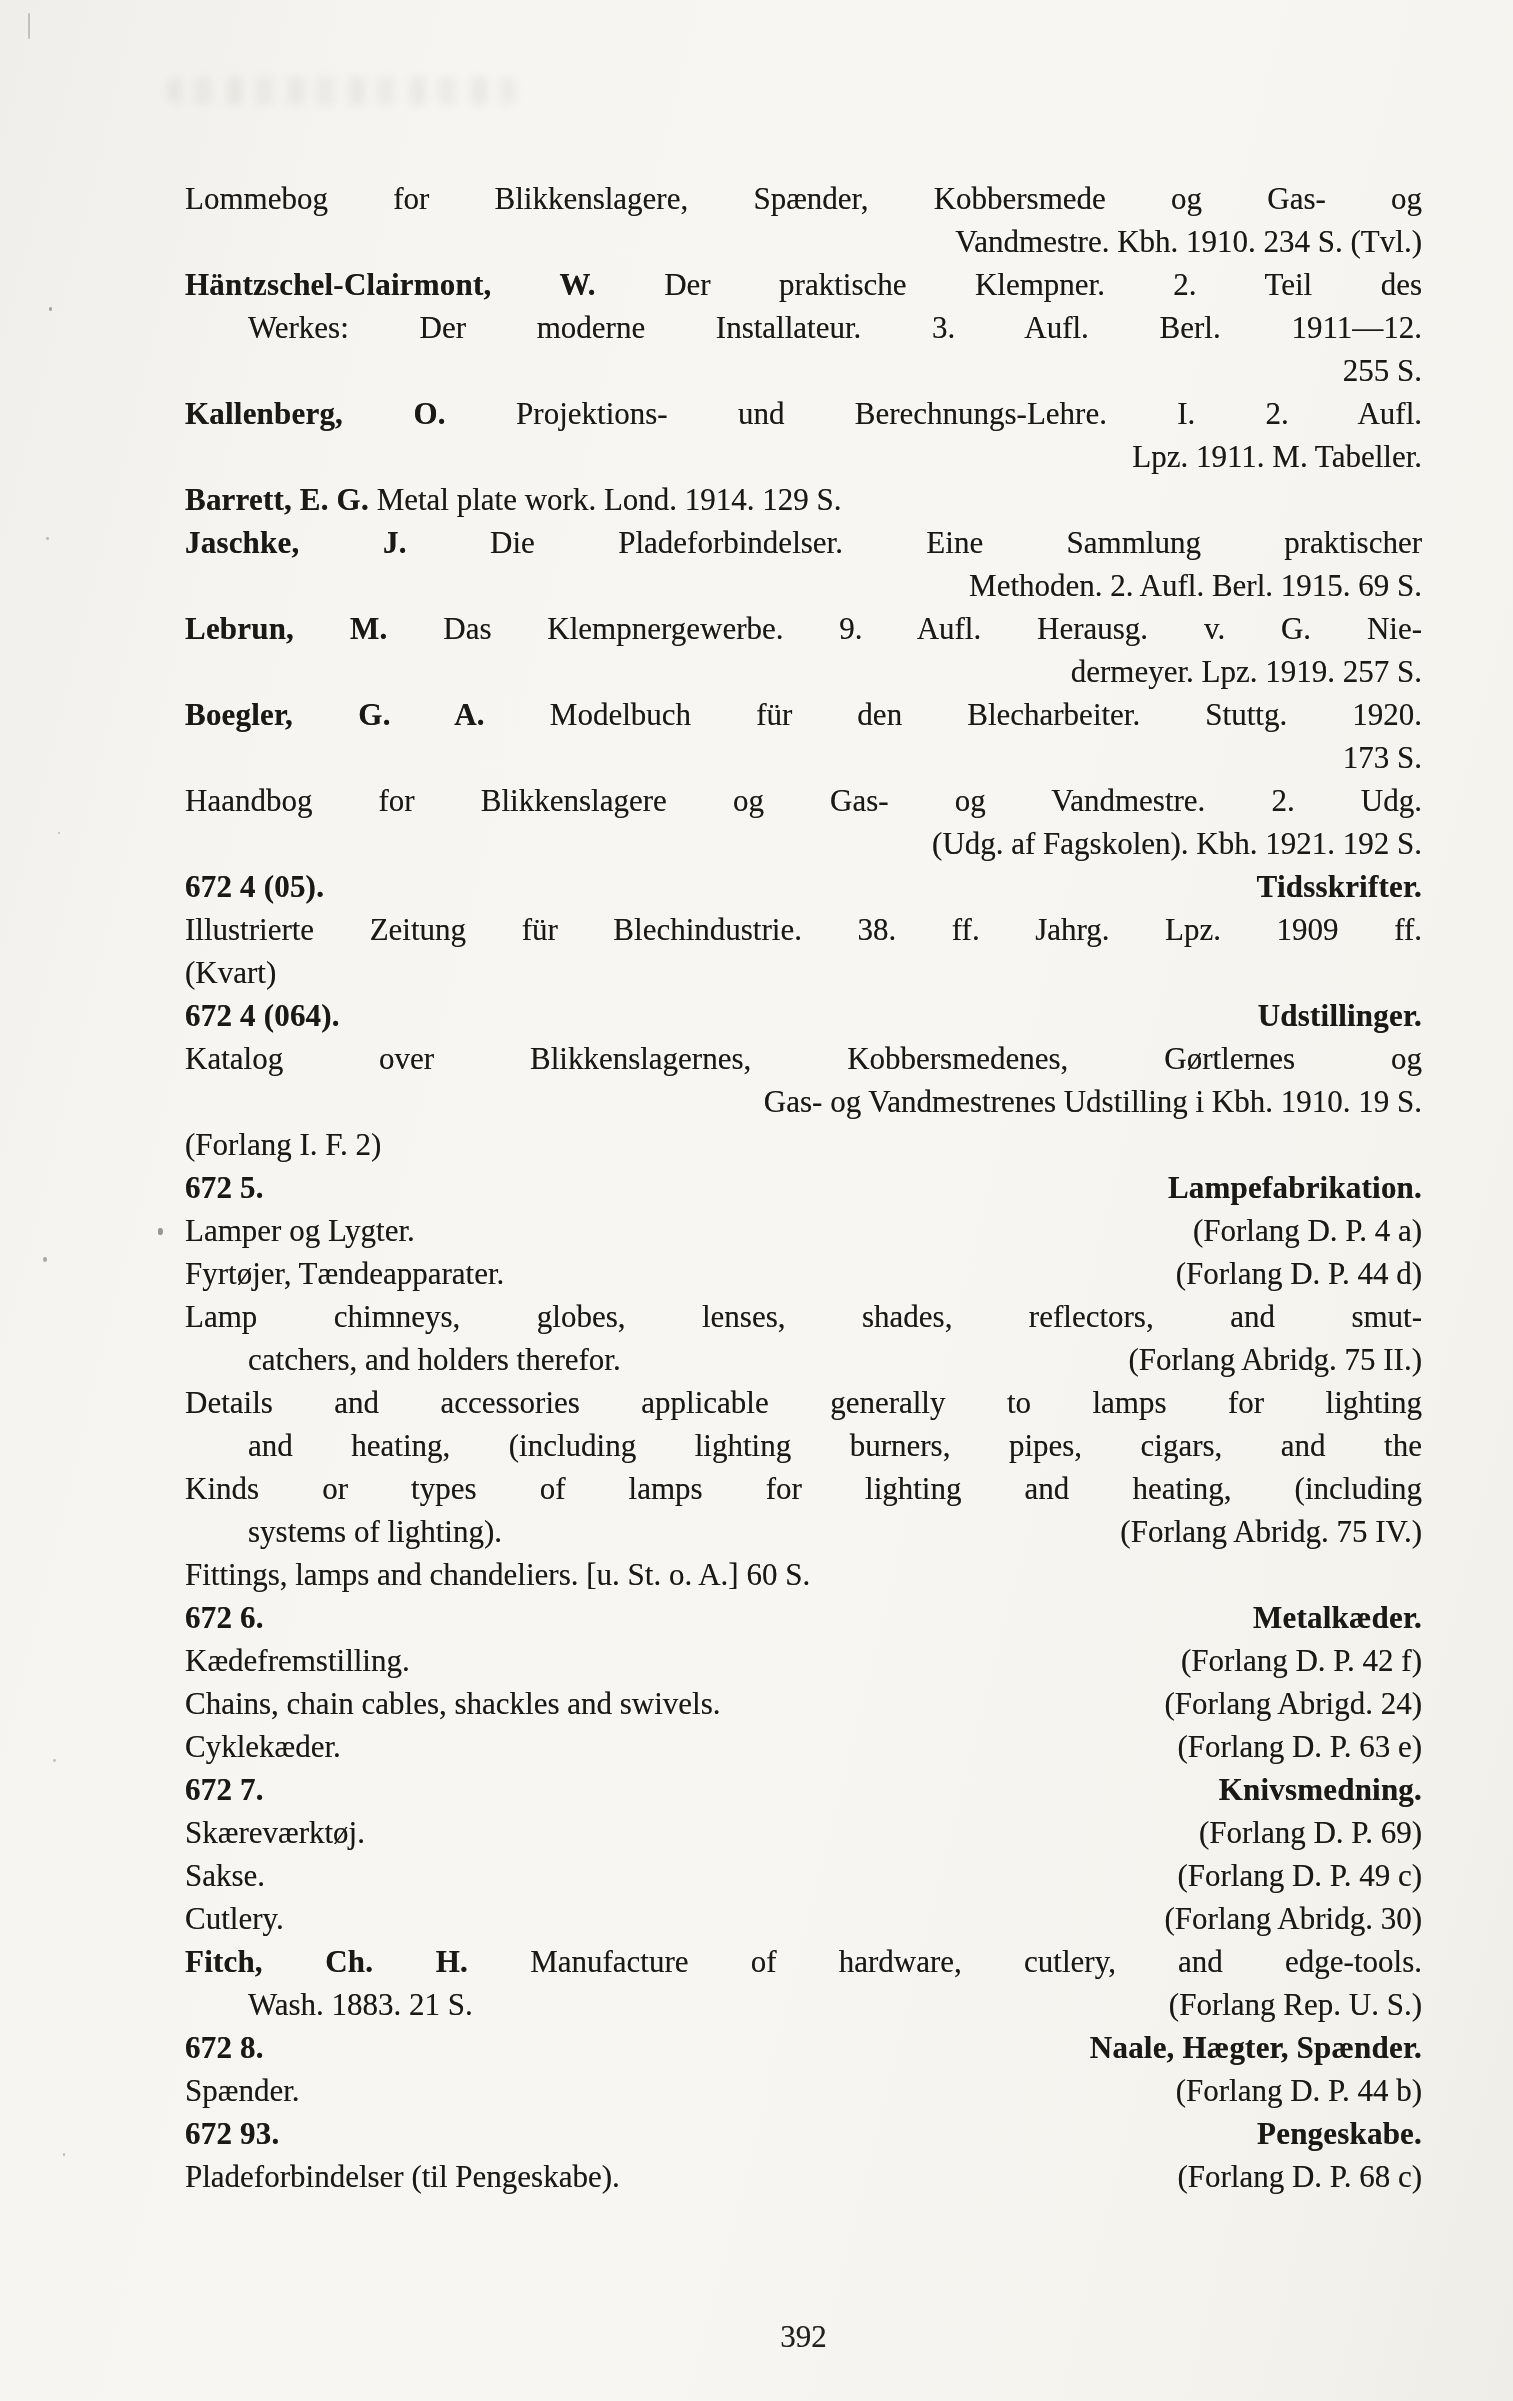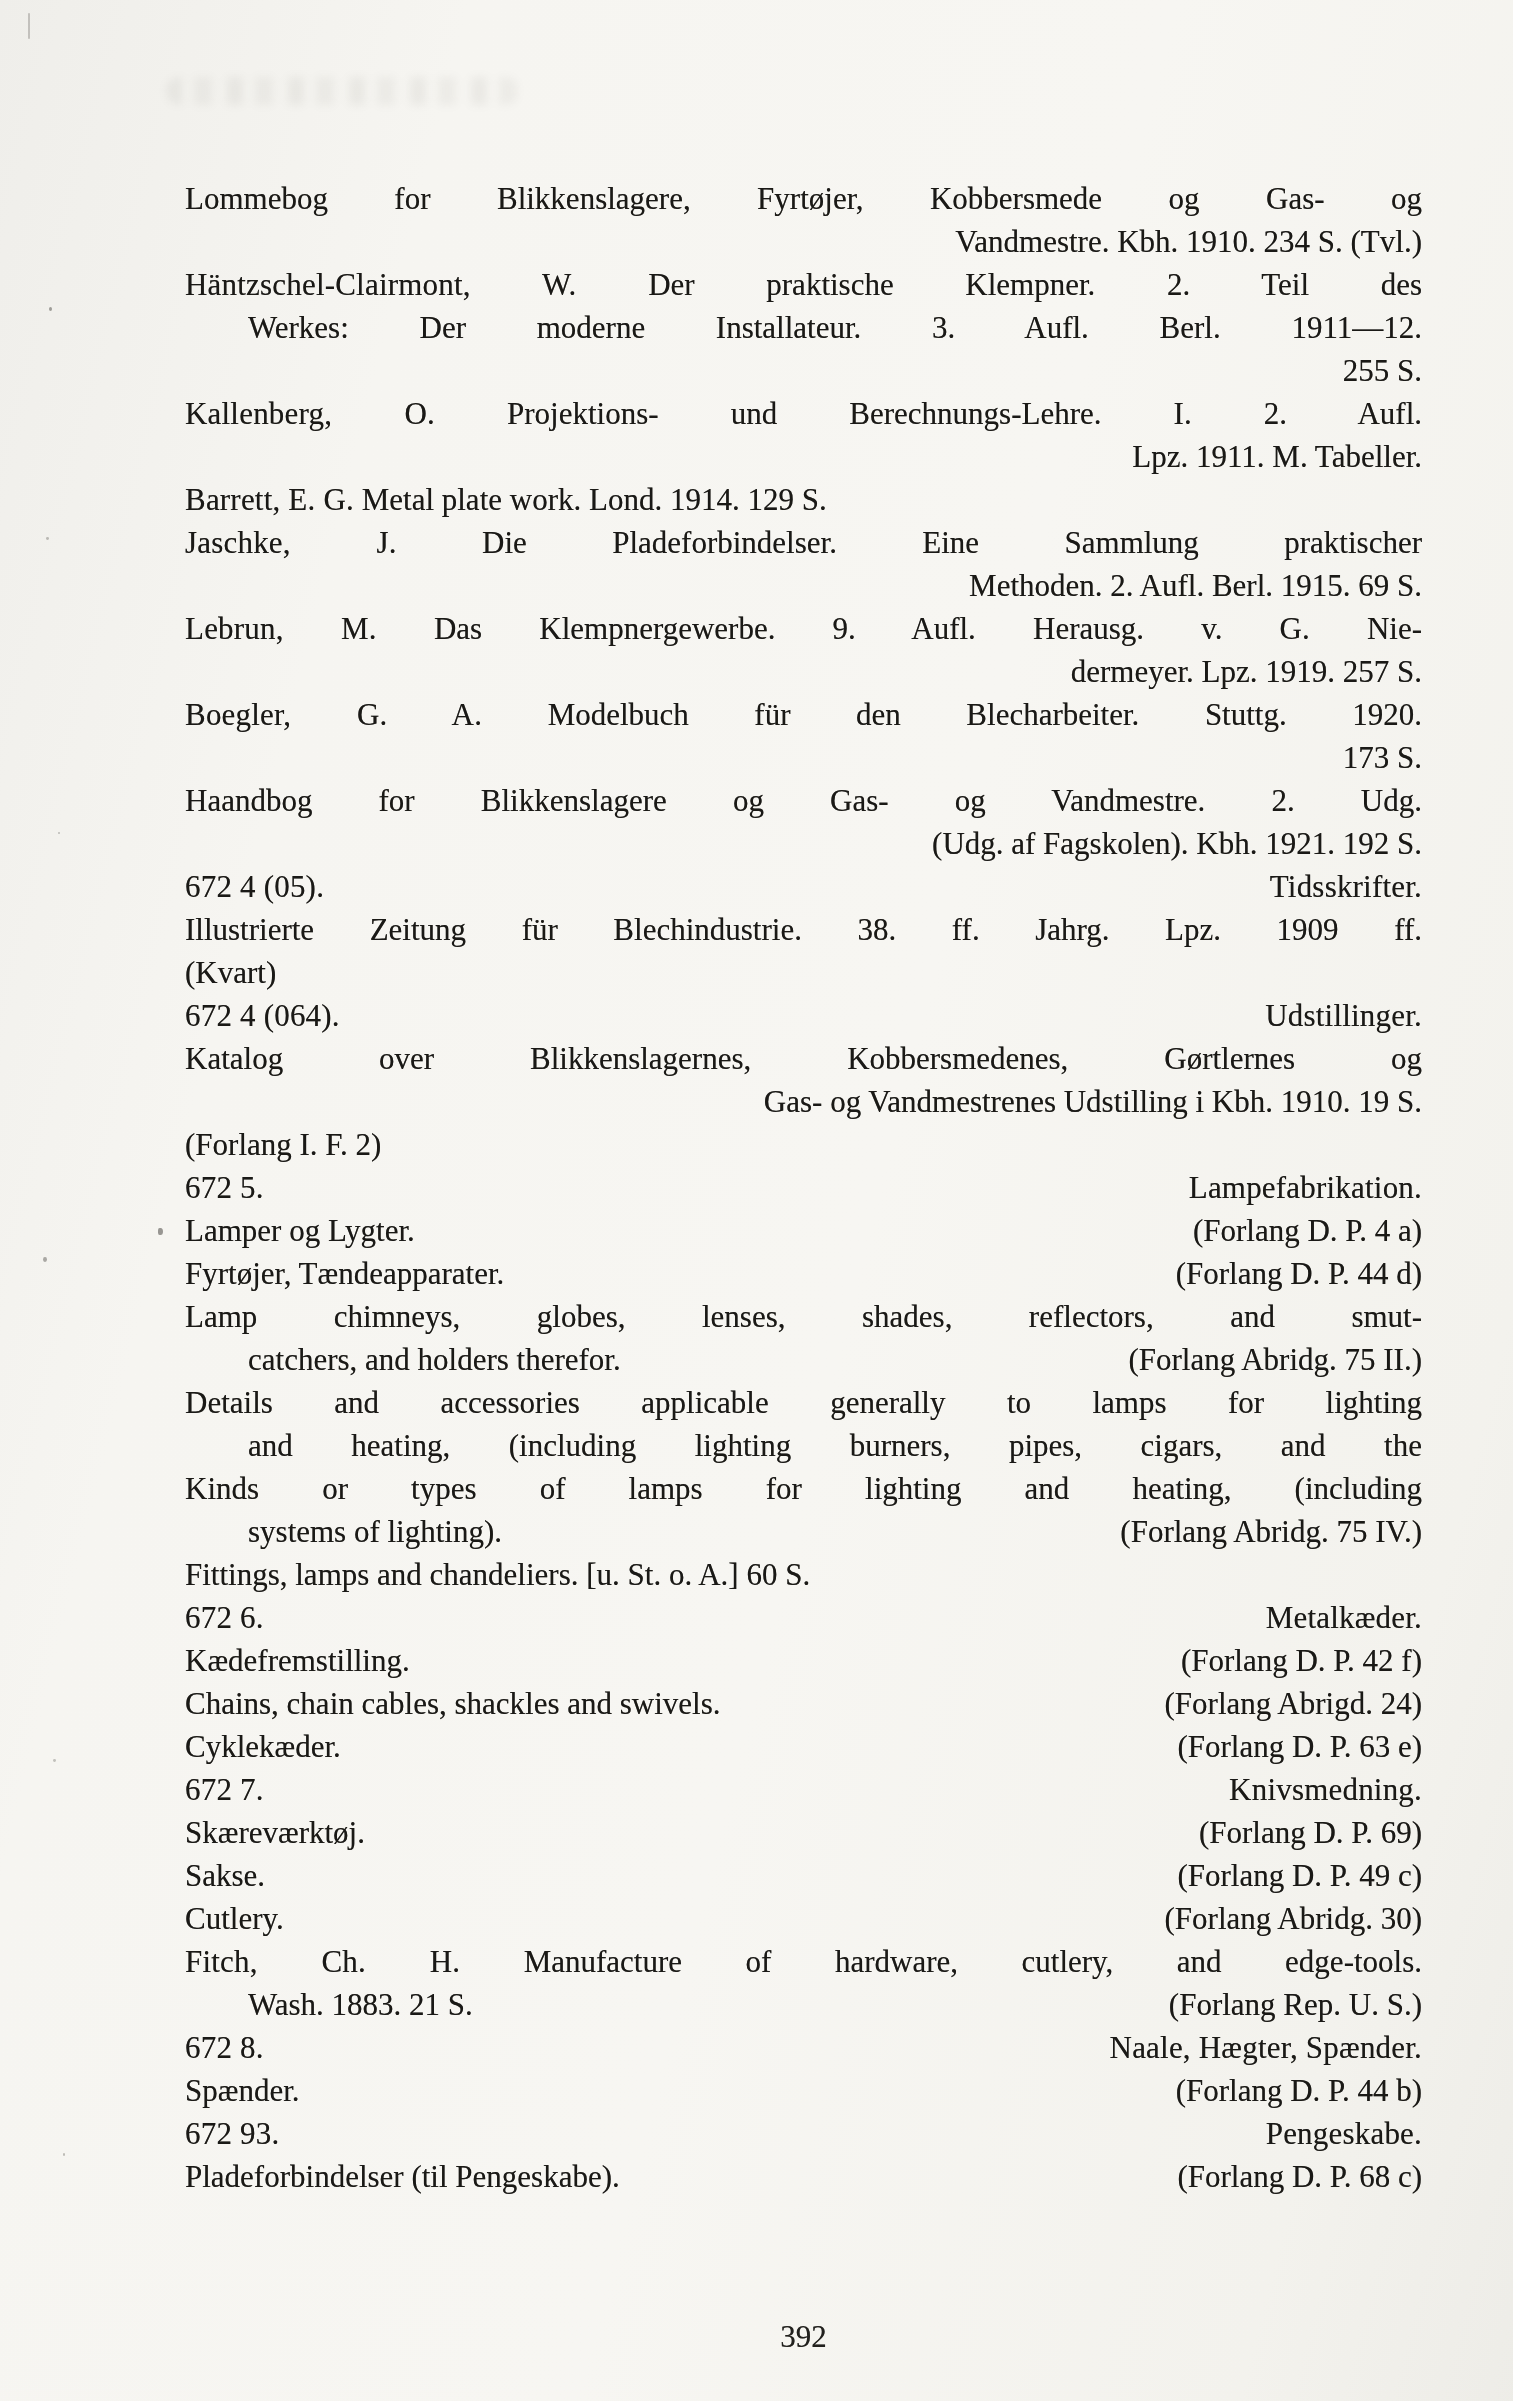--- a/index.html
+++ b/index.html
@@ -21,21 +21,21 @@
     font-size:31px;line-height:43px;
     color:#1a1916;
     text-shadow:0 0 0.5px rgba(25,24,20,0.55);
   }
   .line{min-height:43px;}
   .justify{text-align:justify;text-align-last:justify;}
   .plain{text-align:left;}
   .rightal{text-align:left;font-family:Liberation Serif, serif;}
   .split{display:flex;justify-content:space-between;align-items:baseline;}
   .indent{padding-left:63px;text-align:right;}
-  .b{font-weight:normal;letter-spacing:0.2px;}
+  .b{font-weight:bold;letter-spacing:0.2px;}
   .r{font-weight:normal;}
   .footer{
     position:absolute;
     left:185px;top:2303px;width:1237px;
     text-align:center;
     font-size:31px;line-height:43px;
     color:#22211e;
     text-shadow:0 0 0.5px rgba(25,24,20,0.5);
     margin-top:12px;
   }
@@ -68,21 +68,21 @@
   <div class="speck sp1"></div>
   <div class="speck sp2"></div>
   <div class="speck sp3"></div>
   <div class="speck sp4"></div>
   <div class="speck sp5"></div>
   <div class="speck sp6"></div>
   <div class="speck sp7"></div>
   <div class="speck sp8"></div>
 
   <main class="textblock" id="textblock">
-      <div class="line justify"><span class="r">Lommebog for Blikkenslagere, Fyrtøjer, Kobbersmede og Gas- og</span></div>
+      <div class="line justify"><span class="r">Lommebog for Blikkenslagere, Spænder, Kobbersmede og Gas- og</span></div>
       <div class="line plain indent"><span class="r">Vandmestre. Kbh. 1910. 234 S. (Tvl.)</span></div>
       <div class="line justify"><span class="b">Häntzschel-Clairmont, W.</span><span class="r"> Der praktische Klempner. 2. Teil des</span></div>
       <div class="line justify indent"><span class="r">Werkes: Der moderne Installateur. 3. Aufl. Berl. 1911—12.</span></div>
       <div class="line plain indent"><span class="r">255 S.</span></div>
       <div class="line justify"><span class="b">Kallenberg, O.</span><span class="r"> Projektions- und Berechnungs-Lehre. I. 2. Aufl.</span></div>
       <div class="line plain indent"><span class="r">Lpz. 1911. M. Tabeller.</span></div>
       <div class="line plain"><span class="b">Barrett, E. G.</span><span class="r"> Metal plate work. Lond. 1914. 129 S.</span></div>
       <div class="line justify"><span class="b">Jaschke, J.</span><span class="r"> Die Pladeforbindelser. Eine Sammlung praktischer</span></div>
       <div class="line plain indent"><span class="r">Methoden. 2. Aufl. Berl. 1915. 69 S.</span></div>
       <div class="line justify"><span class="b">Lebrun, M.</span><span class="r"> Das Klempnergewerbe. 9. Aufl. Herausg. v. G. Nie-</span></div>

